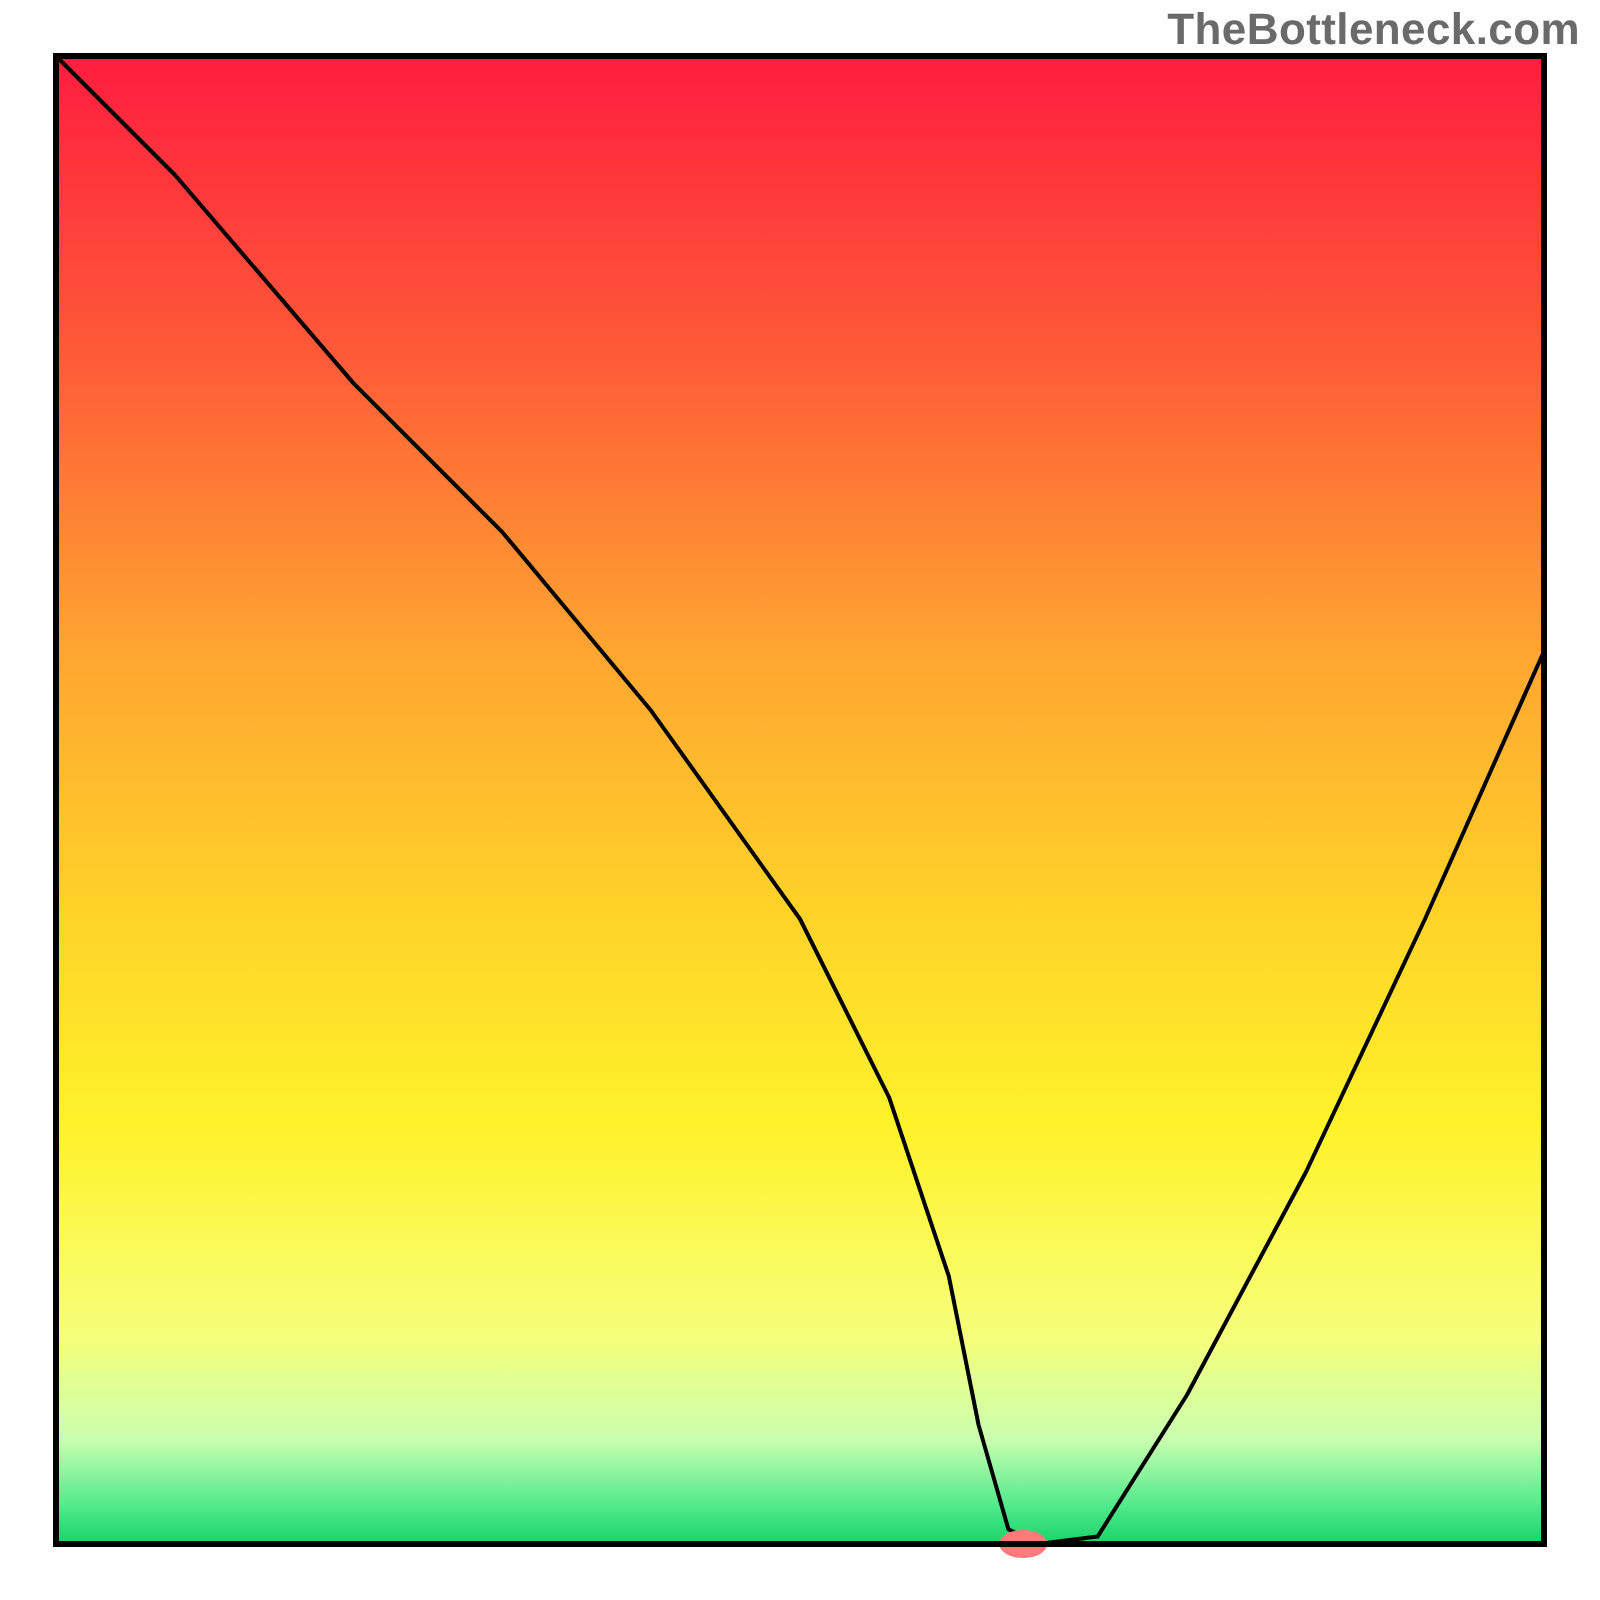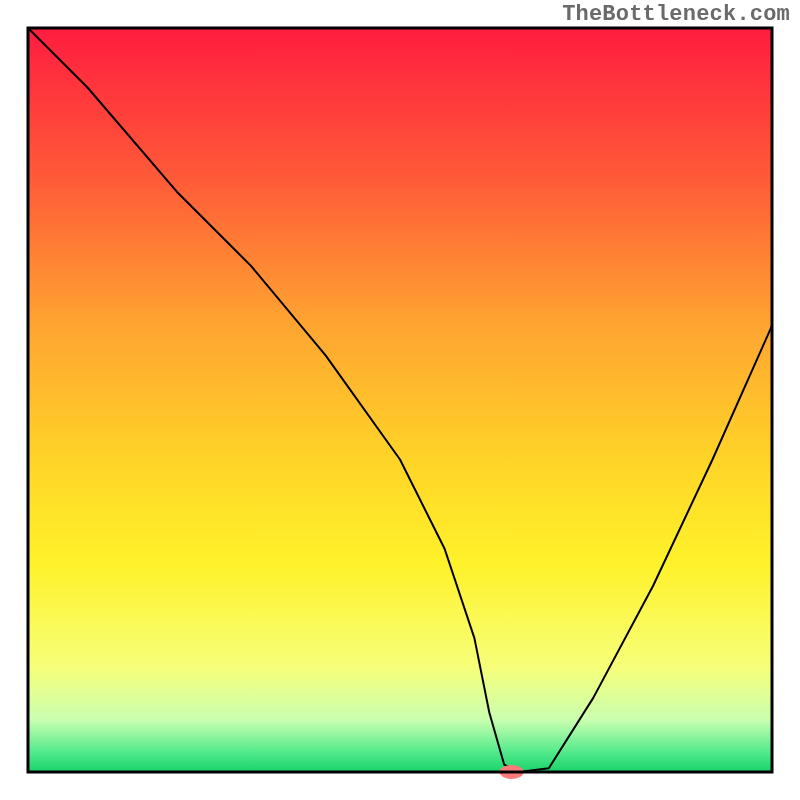--- a/index.html
+++ b/index.html
@@ -8,21 +8,20 @@
     width: 800px;
     height: 800px;
     overflow: hidden;
     background: #ffffff;
     font-family: Arial, Helvetica, sans-serif;
   }
   .stage {
     position: relative;
     width: 800px;
     height: 800px;
-    font-family: Liberation Mono, monospace;
   }
   .watermark {
     position: absolute;
     top: 2px;
     right: 10px;
     font-size: 22px;
     font-weight: 600;
     color: #6a6a6a;
     letter-spacing: 0.2px;
   }

